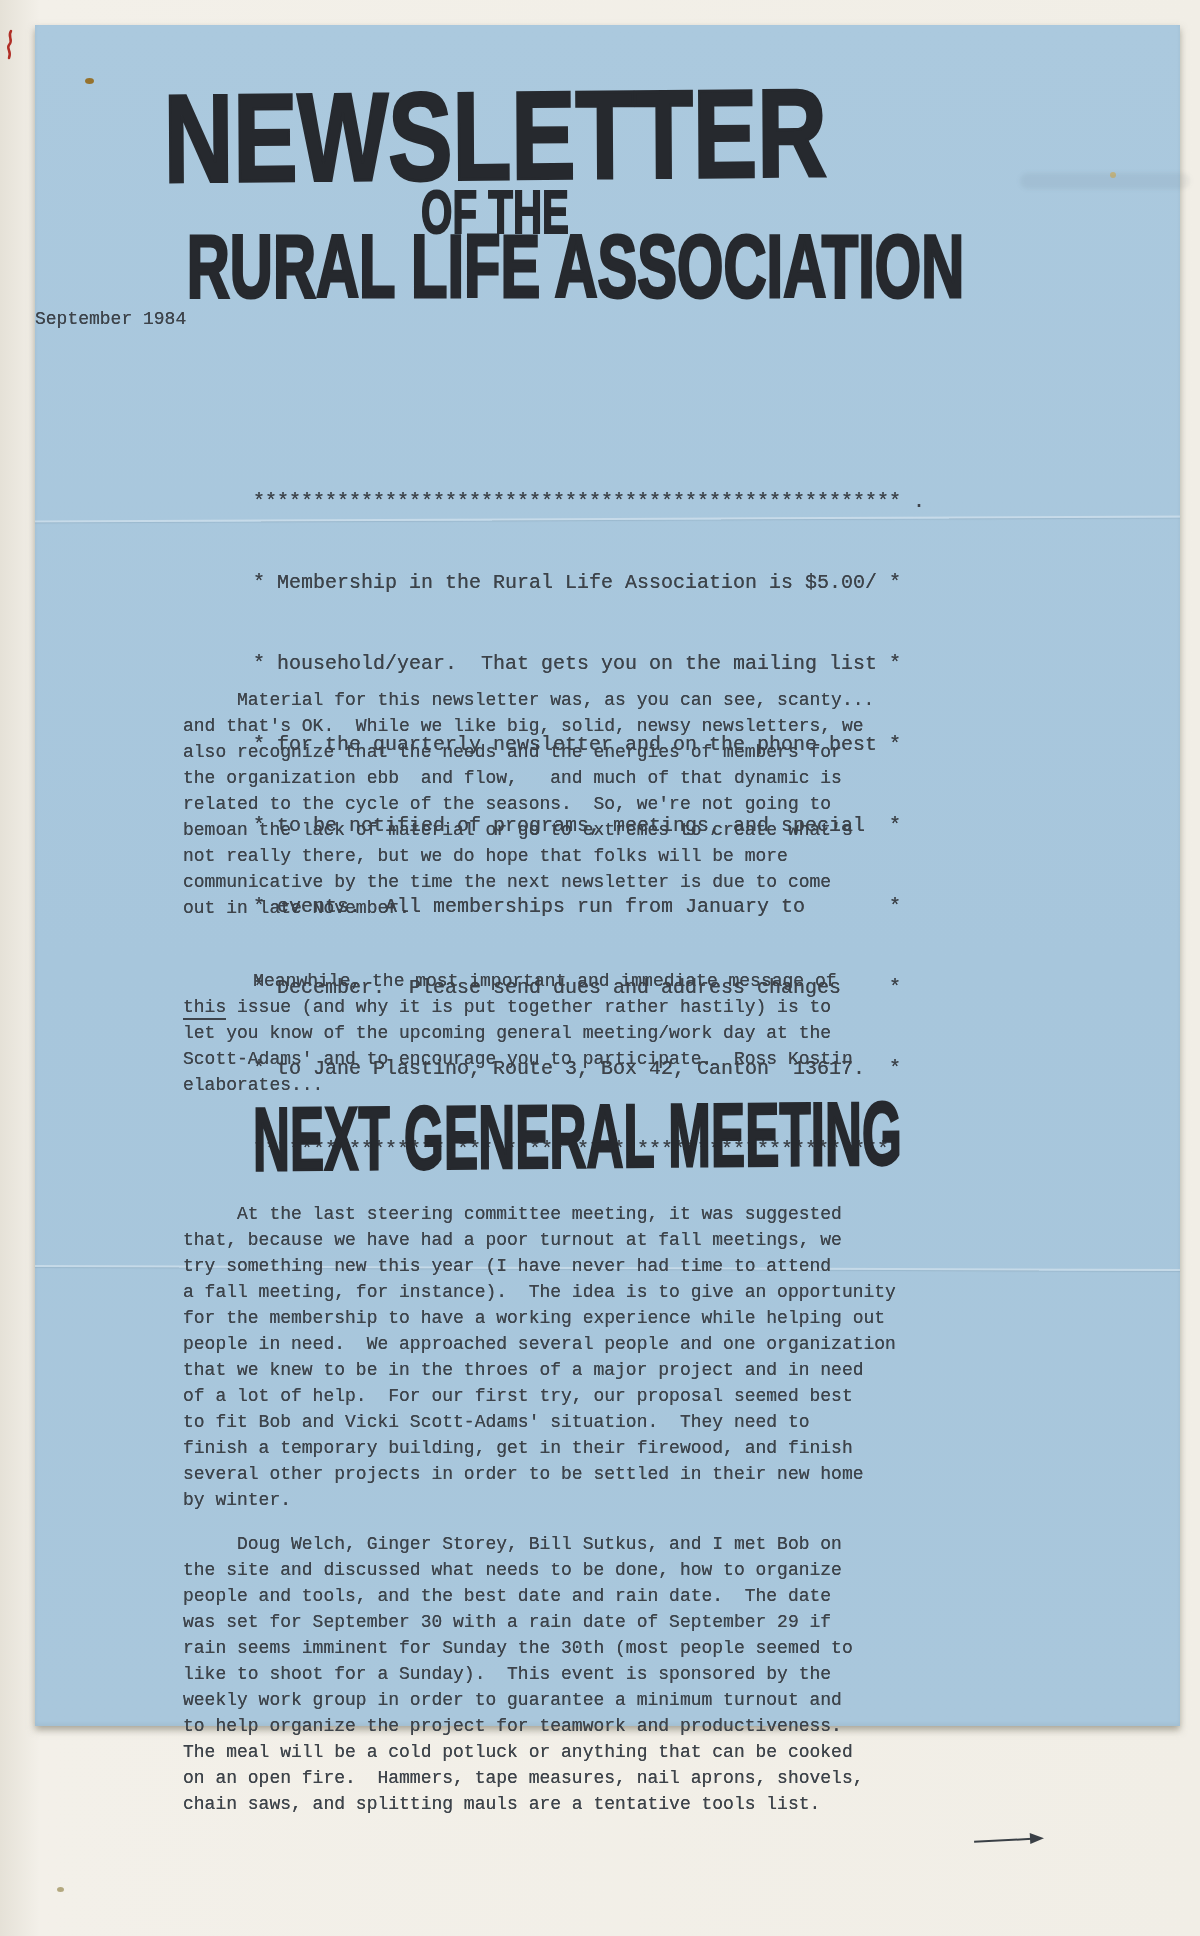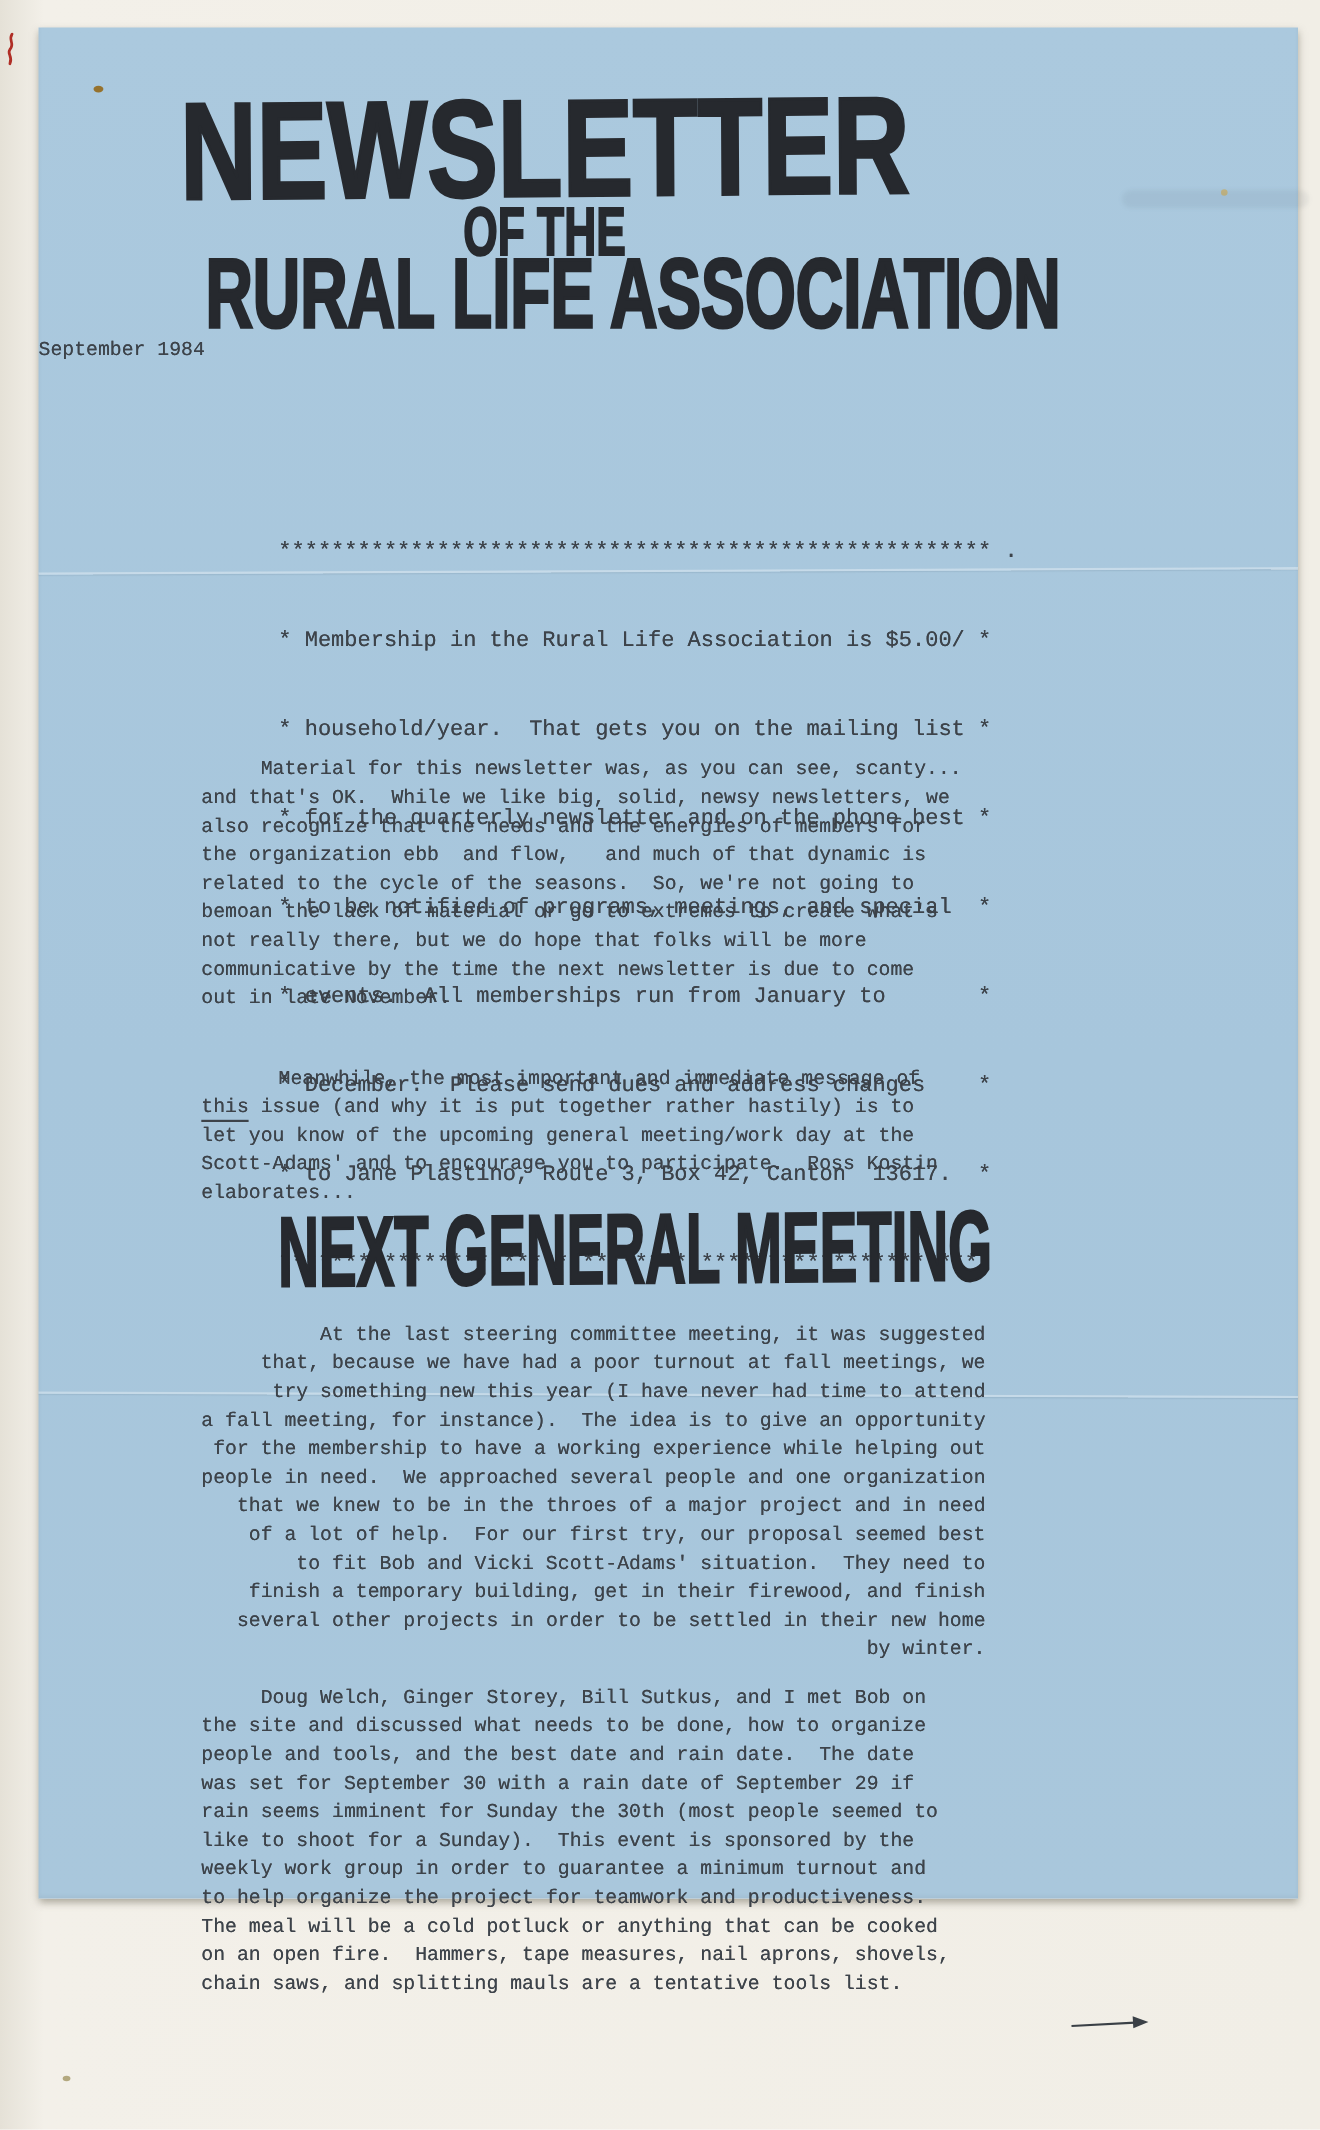--- a/index.html
+++ b/index.html
@@ -26,21 +26,21 @@
   .t-pre{
     position:absolute;font-family:"Liberation Mono","DejaVu Sans Mono",monospace;
     color:#3d434a;white-space:pre;text-shadow:0 0 0.5px rgba(52,58,64,0.85);
   }
   .date-line{top:283px;left:0;width:920px;text-align:left;font-size:18px;line-height:22px;}
   .member-box{left:218px;top:409px;font-size:20px;line-height:27px;}
   .member-box span{display:block;}
   .body-text{left:148px;font-size:18px;line-height:26px;}
   .p1{top:662px;}
   .p2{top:943px;}
-  .p3{top:1176px;text-align:right;}
+  .p3{top:1176px;}
   .p4{top:1506px;}
   .block-line{display:block;text-align:center;}
   .uline{border-bottom:2px solid #3d434a;padding-bottom:1px;}
   .crease{position:absolute;left:0;width:100%;height:2px;
     background:rgba(255,255,255,0.35);box-shadow:0 1px 1px rgba(40,60,80,0.10);}
   .crease1{top:493px;transform:rotate(-0.25deg);}
   .crease2{top:1242px;transform:rotate(0.2deg);}
   .fleck{position:absolute;border-radius:50%;}
   .fleck1{left:50px;top:53px;width:9px;height:6px;background:#96722d;}
   .fleck2{left:1075px;top:147px;width:6px;height:6px;background:#c4b683;}

